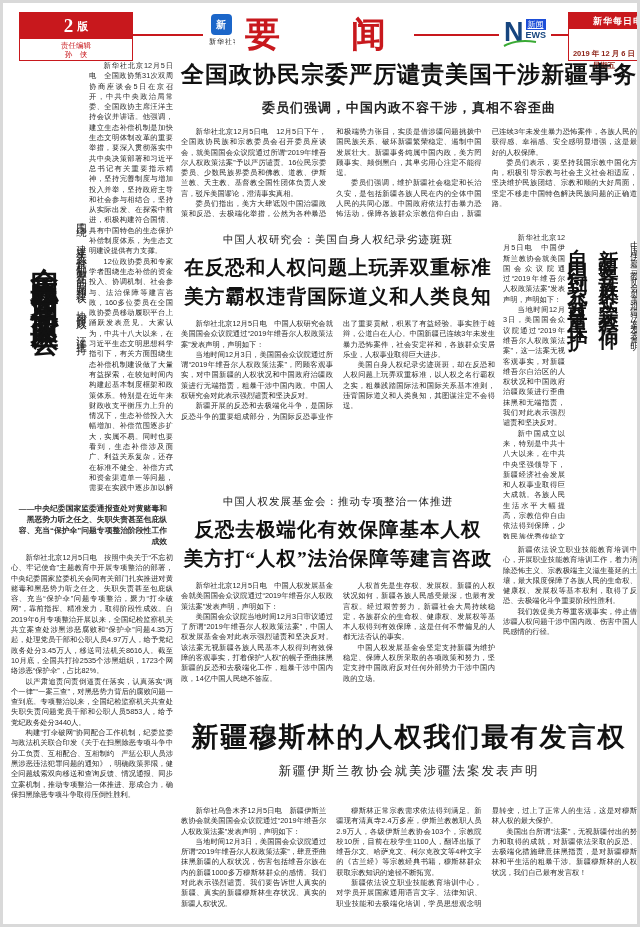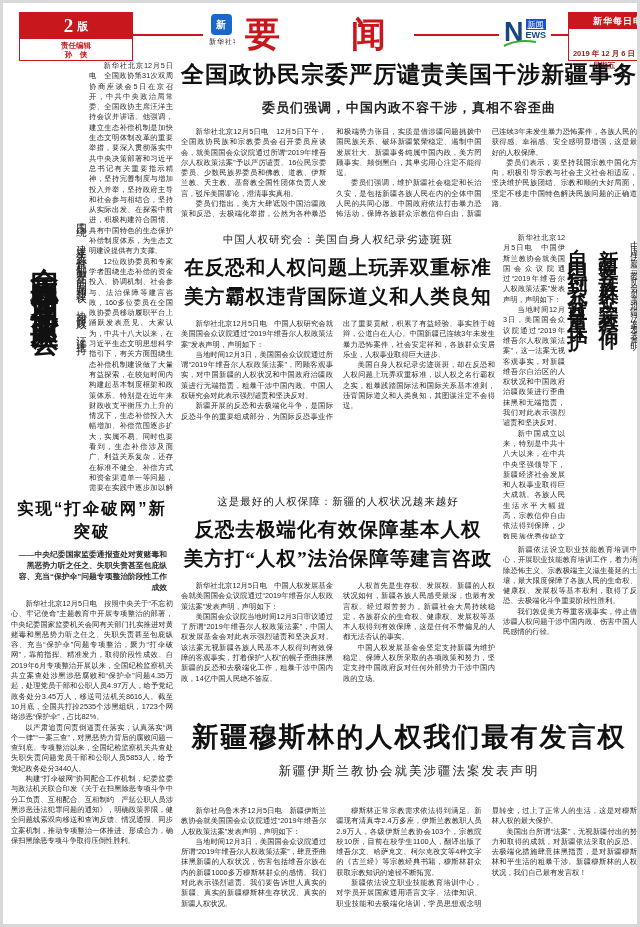--- a/index.html
+++ b/index.html
@@ -6,21 +6,21 @@
   body{background:#d9d9d9;font-family:"Liberation Sans","DejaVu Sans",sans-serif;}
   .page{position:relative;width:634px;height:921px;margin:3px;background:#ffffff;overflow:hidden;color:#2a2a2a;}
   .vert{writing-mode:vertical-rl;text-orientation:upright;}
 
   
   .hdr-line{position:absolute;left:128px;top:31px;width:437px;height:2px;background:#c8181d;}
   .edition-box{position:absolute;left:16px;top:9px;width:112px;height:47px;border:1px solid #c8181d;background:#fff;}
   .edition-top{height:26px;background:#c8181d;color:#fff;display:flex;align-items:center;justify-content:center;gap:4px;}
   .edition-top .num{font-size:19px;font-weight:bold;font-family:"Liberation Serif","DejaVu Serif",serif;}
   .edition-top .ban{font-size:11px;font-weight:bold;}
-  .edition-bottom{height:21px;display:flex;flex-direction:column;align-items:center;justify-content:center;color:#c8181d;font-size:7.5px;line-height:9px;font-weight:bold;}
+  .edition-bottom{height:21px;display:flex;flex-direction:column;align-items:center;justify-content:center;color:#c8181d;font-size:7.5px;line-height:9px;font-weight:normal;}
   .app-block{position:absolute;left:200px;top:11px;width:56px;text-align:center;background:#fff;padding:0 2px;z-index:2;}
   .app-icons{display:flex;justify-content:center;gap:3px;}
   .app-icon{width:21px;height:21px;background:#1b66c9;border-radius:4px;color:#fff;font-size:10px;font-weight:bold;display:flex;align-items:center;justify-content:center;}
   .qr svg{display:block;}
   .app-label{font-size:7px;letter-spacing:1px;color:#222;margin-top:2px;white-space:nowrap;}
   .section-title{position:absolute;left:232px;top:8px;z-index:3;background:#fff;padding:0 10px;color:#c8181d;font-size:35px;font-weight:bold;letter-spacing:18px;font-family:"Liberation Serif","DejaVu Serif",serif;white-space:nowrap;}
   .news-logo{position:absolute;left:496px;top:16px;z-index:3;background:#fff;padding:0 5px;display:flex;align-items:flex-start;gap:2px;}
   .news-logo .n{color:#16457f;font-size:27px;font-weight:bold;line-height:27px;}
   .news-logo .stack{display:flex;flex-direction:column;align-items:flex-start;}
   .news-logo .brandbox{background:#1d4ed8;color:#fff;font-size:8px;padding:1px 2px;line-height:9px;text-decoration:underline;}
@@ -149,21 +149,20 @@
     <div class="a1-headline vert">全国政协召开双周协商座谈会</div>
     <div class="a1-sub vert">围绕“建立生态补偿机制中存在的问题和建议”协商议政　汪洋主持</div>
     <div class="a1-body body-text">
         <p>新华社北京12月5日电　全国政协第31次双周协商座谈会5日在京召开，中共中央政治局常委、全国政协主席汪洋主持会议并讲话。他强调，建立生态补偿机制是加快生态文明体制改革的重要举措，要深入贯彻落实中共中央决策部署和习近平总书记有关重要指示精神，坚持完善制度与增加投入并举，坚持政府主导和社会参与相结合，坚持从实际出发、在探索中前进，积极构建符合国情、具有中国特色的生态保护补偿制度体系，为生态文明建设提供有力支撑。</p>
         <p>12位政协委员和专家学者围绕生态补偿的资金投入、协调机制、社会参与、法治保障等建言咨政，160多位委员在全国政协委员移动履职平台上踊跃发表意见。大家认为，中共十八大以来，在习近平生态文明思想科学指引下，有关方面围绕生态补偿机制建设做了大量有益探索，在较短时间内构建起基本制度框架和政策体系。特别是在近年来财政收支平衡压力上升的情况下，生态补偿投入大幅增加、补偿范围逐步扩大，实属不易。同时也要看到，生态补偿涉及面广、利益关系复杂，还存在标准不健全、补偿方式和资金渠道单一等问题，需要在实践中逐步加以解决。</p>
       </div>
   </div>
 
   <div class="a2">
     <div class="a2-headline">
-      <div>实现“打伞破网”新突破</div>
     </div>
     <div class="a2-kicker">——中央纪委国家监委通报查处对黄赌毒和黑恶势力听之任之、失职失责甚至包庇纵容、充当“保护伞”问题专项整治阶段性工作成效</div>
     <div class="a2-body body-text">
         <p>新华社北京12月5日电　按照中央关于“不忘初心、牢记使命”主题教育中开展专项整治的部署，中央纪委国家监委机关会同有关部门扎实推进对黄赌毒和黑恶势力听之任之、失职失责甚至包庇纵容、充当“保护伞”问题专项整治，聚力“打伞破网”，靠前指挥、精准发力，取得阶段性成效。自2019年6月专项整治开展以来，全国纪检监察机关共立案查处涉黑涉恶腐败和“保护伞”问题4.35万起，处理党员干部和公职人员4.97万人，给予党纪政务处分3.45万人，移送司法机关8616人。截至10月底，全国共打掉2535个涉黑组织，1723个网络涉恶“保护伞”，占比82%。</p>
         <p>以严肃追责问责倒逼责任落实，认真落实“两个一律”“一案三查”，对黑恶势力背后的腐败问题一查到底。专项整治以来，全国纪检监察机关共查处失职失责问题党员干部和公职人员5853人，给予党纪政务处分3440人。</p>
         <p>构建“打伞破网”协同配合工作机制，纪委监委与政法机关联合印发《关于在扫黑除恶专项斗争中分工负责、互相配合、互相制约　严惩公职人员涉黑涉恶违法犯罪问题的通知》，明确政策界限，健全问题线索双向移送和查询反馈、情况通报、同步立案机制，推动专项整治一体推进、形成合力，确保扫黑除恶专项斗争取得压倒性胜利。</p>
       </div>
   </div>
 
   <div class="m1">
@@ -204,21 +203,21 @@
       </div>
       <div class="r1-kicker vert">中国伊斯兰教协会就美涉疆法案发表声明</div>
     </div>
     <div class="r1-body body-text">
         <p>新疆依法设立职业技能教育培训中心，开展职业技能教育培训工作，着力消除恐怖主义、宗教极端主义滋生蔓延的土壤，最大限度保障了各族人民的生命权、健康权、发展权等基本权利，取得了反恐、去极端化斗争重要阶段性胜利。</p>
         <p>我们敦促美方尊重客观事实，停止借涉疆人权问题干涉中国内政、伤害中国人民感情的行径。</p>
       </div>
   </div>
 
   <div class="m3">
-    <div class="mid-kicker">这是最好的人权保障：新疆的人权状况越来越好</div>
+    <div class="mid-kicker">中国人权发展基金会：推动专项整治一体推进</div>
     <div class="mid-headline">
       <div>反恐去极端化有效保障基本人权</div>
       <div>美方打“人权”法治保障等建言咨政</div>
     </div>
     <div class="mid-body body-text cols2">
         <p>新华社北京12月5日电　中国人权发展基金会就美国国会众议院通过“2019年维吾尔人权政策法案”发表声明，声明如下：</p>
         <p>美国国会众议院当地时间12月3日审议通过了所谓“2019年维吾尔人权政策法案”，中国人权发展基金会对此表示强烈谴责和坚决反对。该法案无视新疆各族人民基本人权得到有效保障的客观事实，打着保护“人权”的幌子歪曲抹黑新疆的反恐和去极端化工作，粗暴干涉中国内政，14亿中国人民绝不答应。</p>
         <p>人权首先是生存权、发展权。新疆的人权状况如何，新疆各族人民感受最深，也最有发言权。经过艰苦努力，新疆社会大局持续稳定，各族群众的生命权、健康权、发展权等基本人权得到有效保障，这是任何不带偏见的人都无法否认的事实。</p>
         <p>中国人权发展基金会坚定支持新疆为维护稳定、保障人权所采取的各项政策和努力，坚定支持中国政府反对任何外部势力干涉中国内政的立场。</p>
       </div>

